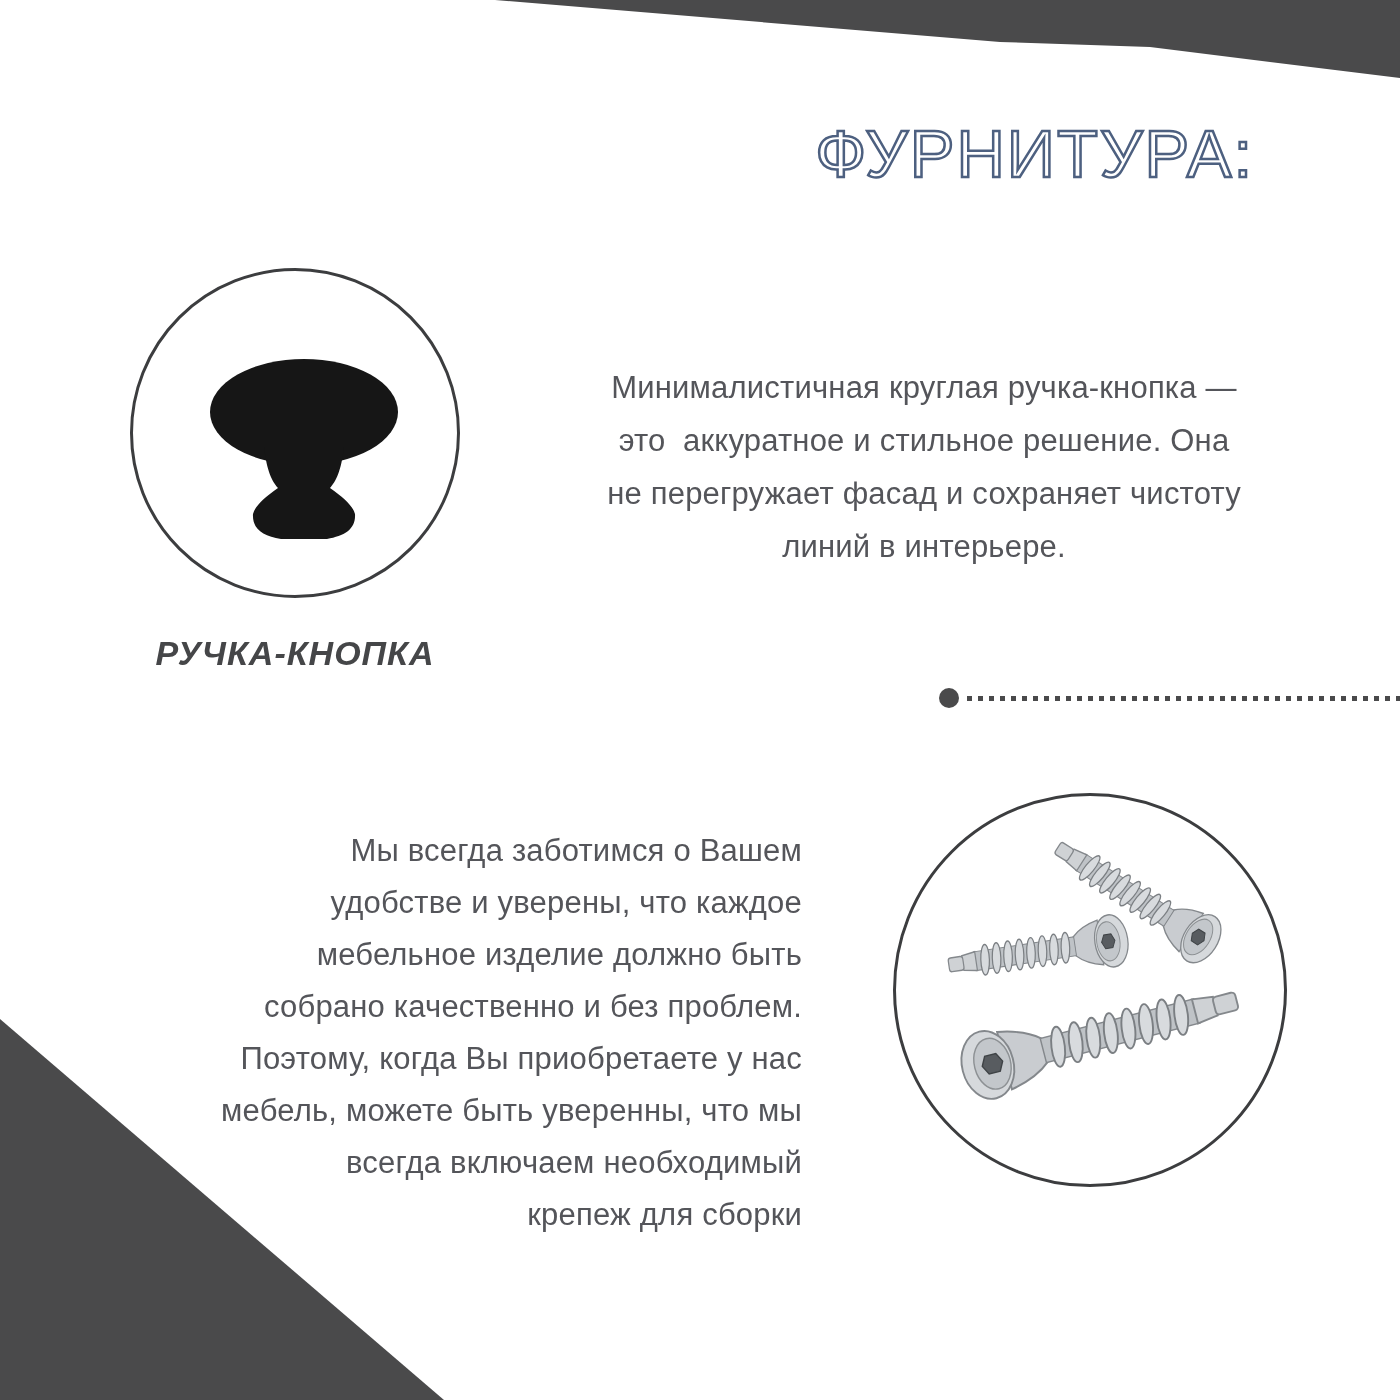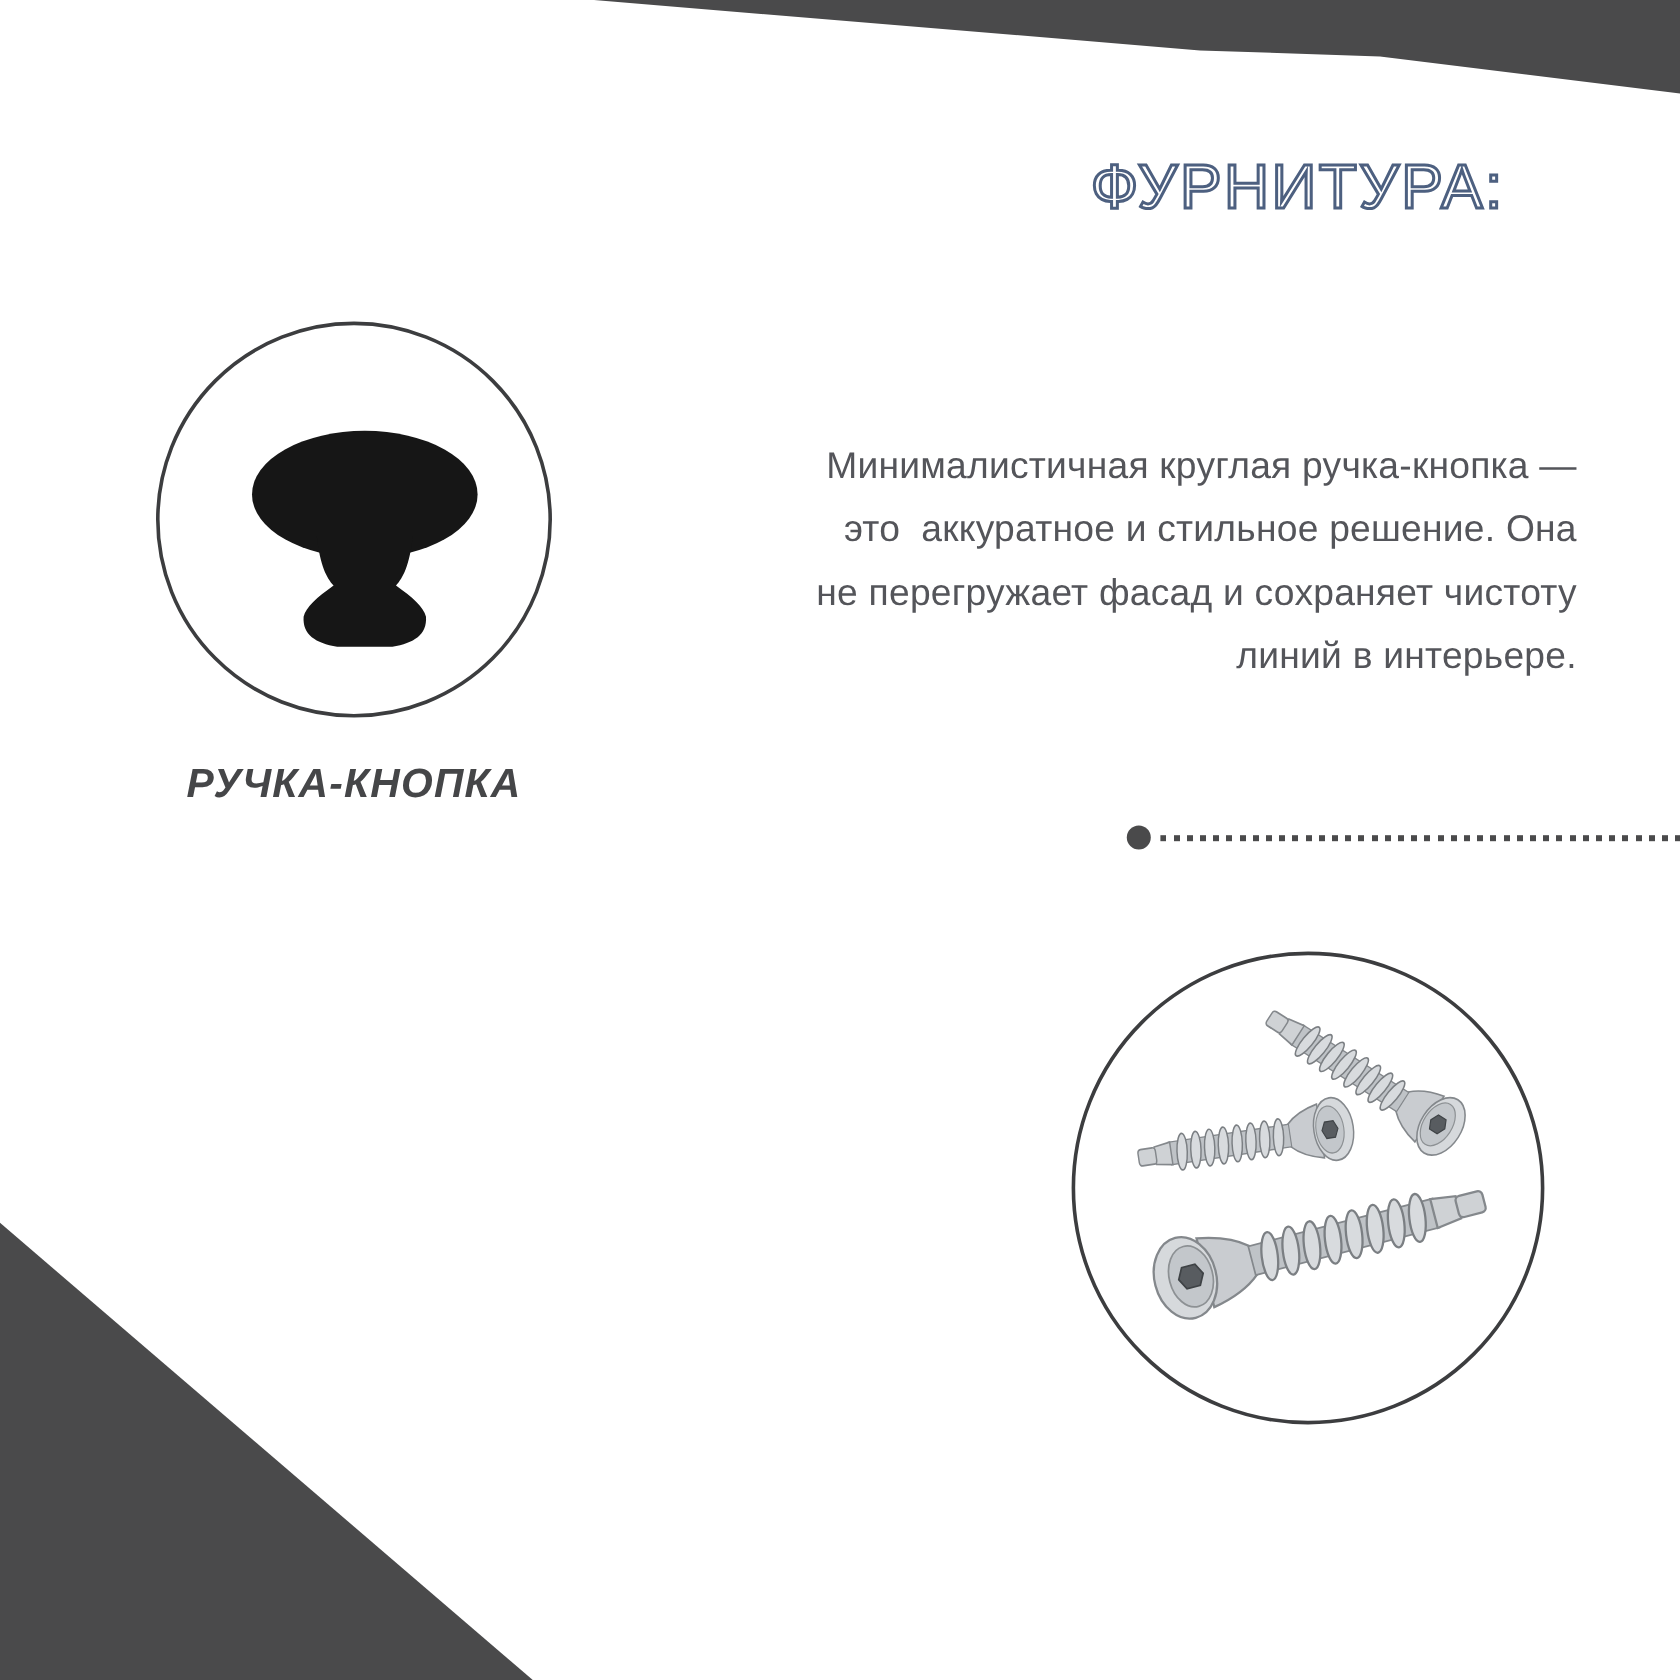--- a/index.html
+++ b/index.html
@@ -10,43 +10,43 @@
   }
   .canvas { position:absolute; left:0; top:0; width:1400px; height:1400px; }
 
   
   .shape-top { position:absolute; left:0; top:0; width:1400px; height:90px; }
   .shape-bottom { position:absolute; left:0; top:1016px; width:444px; height:384px; }
   .shape-fill { fill: var(--dark_shape, #4a4a4b); }
 
   
   .title {
-    position:absolute; top:130px; right:146px; margin:0;
-    font-size:52px; font-weight:400; letter-spacing:2px; line-height:1;
+    position:absolute; top:120px; right:146px; margin:0;
+    font-size:67px; font-weight:400; letter-spacing:2px; line-height:1;
     color:transparent;
     -webkit-text-stroke: 2.5px var(--title_outline, #4d6080);
   }
 
   
   .feature-circle {
     position:absolute; border-radius:50%; box-sizing:border-box;
     border:3px solid var(--circle_border, #3c3d3f); background:#ffffff;
   }
   .knob-circle   { left:130px; top:268px;  width:330px; height:330px; }
   .screws-circle { left:893px; top:793px;  width:394px; height:394px; }
 
   .knob-svg   { position:absolute; left:76px; top:86px; width:192px; height:186px; }
   .screws-svg { position:absolute; left:0; top:0; width:100%; height:100%; }
 
   
   .para {
     position:absolute; margin:0; font-size:31px; letter-spacing:0.2px;
     color: var(--body_text, #54555a); white-space:pre-wrap;
   }
-  .para-1 { left:534px; top:361px; width:780px; line-height:53px; text-align:right; }
+  .para-1 { left:534px; top:361px; width:780px; line-height:53px; text-align:center; }
   .para-2 { left:130px; top:825px; width:672px; line-height:52px; text-align:right; }
 
   
   .feature-label {
     position:absolute; font-size:34px; font-weight:700; letter-spacing:1px;
     color: var(--label_text, #454648); text-align:center;font-style:italic;
   }
   .label-knob   { left:128px; top:634px; width:334px; }
   .label-screws { left:888px; top:1216px; width:408px; }
 
@@ -103,20 +103,28 @@
   </div>
   <div class="feature-label label-knob">РУЧКА-КНОПКА</div>
   <p class="para para-1">Минималистичная круглая ручка-кнопка —
 это  аккуратное и стильное решение. Она
 не перегружает фасад и сохраняет чистоту
 линий в интерьере.</p>
 
   <span class="divider-dot"></span>
   <span class="divider-line"></span>
 
+  <p class="para para-2">Мы всегда заботимся о Вашем
+удобстве и уверены, что каждое
+мебельное изделие должно быть
+собрано качественно и без проблем.
+Поэтому, когда Вы приобретаете у нас
+мебель, можете быть уверенны, что мы
+всегда включаем необходимый
+крепеж для сборки</p>
 
   <div class="feature-circle screws-circle">
     <svg class="screws-svg" viewBox="0 0 394 394" aria-hidden="true">
       <defs>
         <g id="screw">
           <path class="sc-neck" d="M 30,-31 C 52,-27 66,-19 73,-13 L 73,13 C 66,19 52,27 30,31 Z"></path>
           <rect class="sc-shaft" x="72" y="-13" width="166" height="26"></rect>
           <ellipse class="sc-rib" cx="88" cy="0" rx="7" ry="21" transform="rotate(8 88 0)"></ellipse>
           <ellipse class="sc-rib" cx="107" cy="0" rx="7" ry="21" transform="rotate(8 107 0)"></ellipse>
           <ellipse class="sc-rib" cx="126" cy="0" rx="7" ry="21" transform="rotate(8 126 0)"></ellipse>

